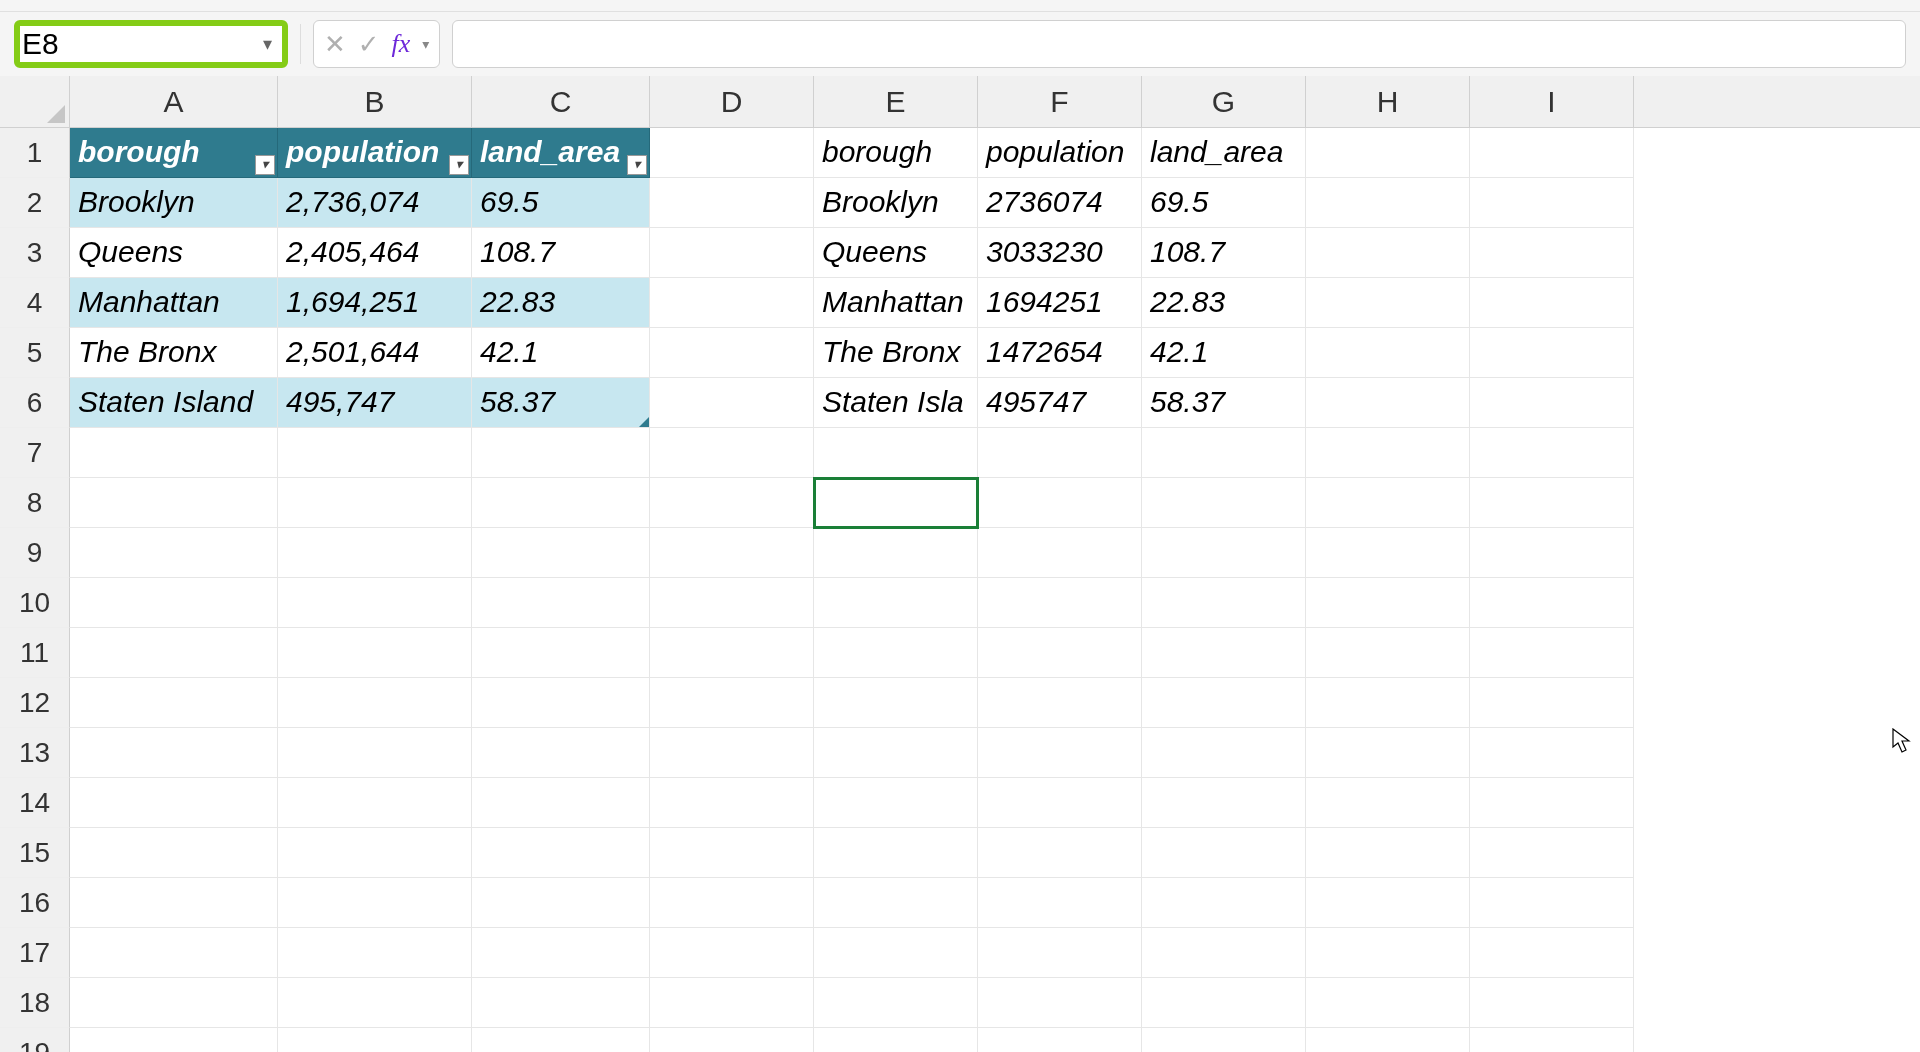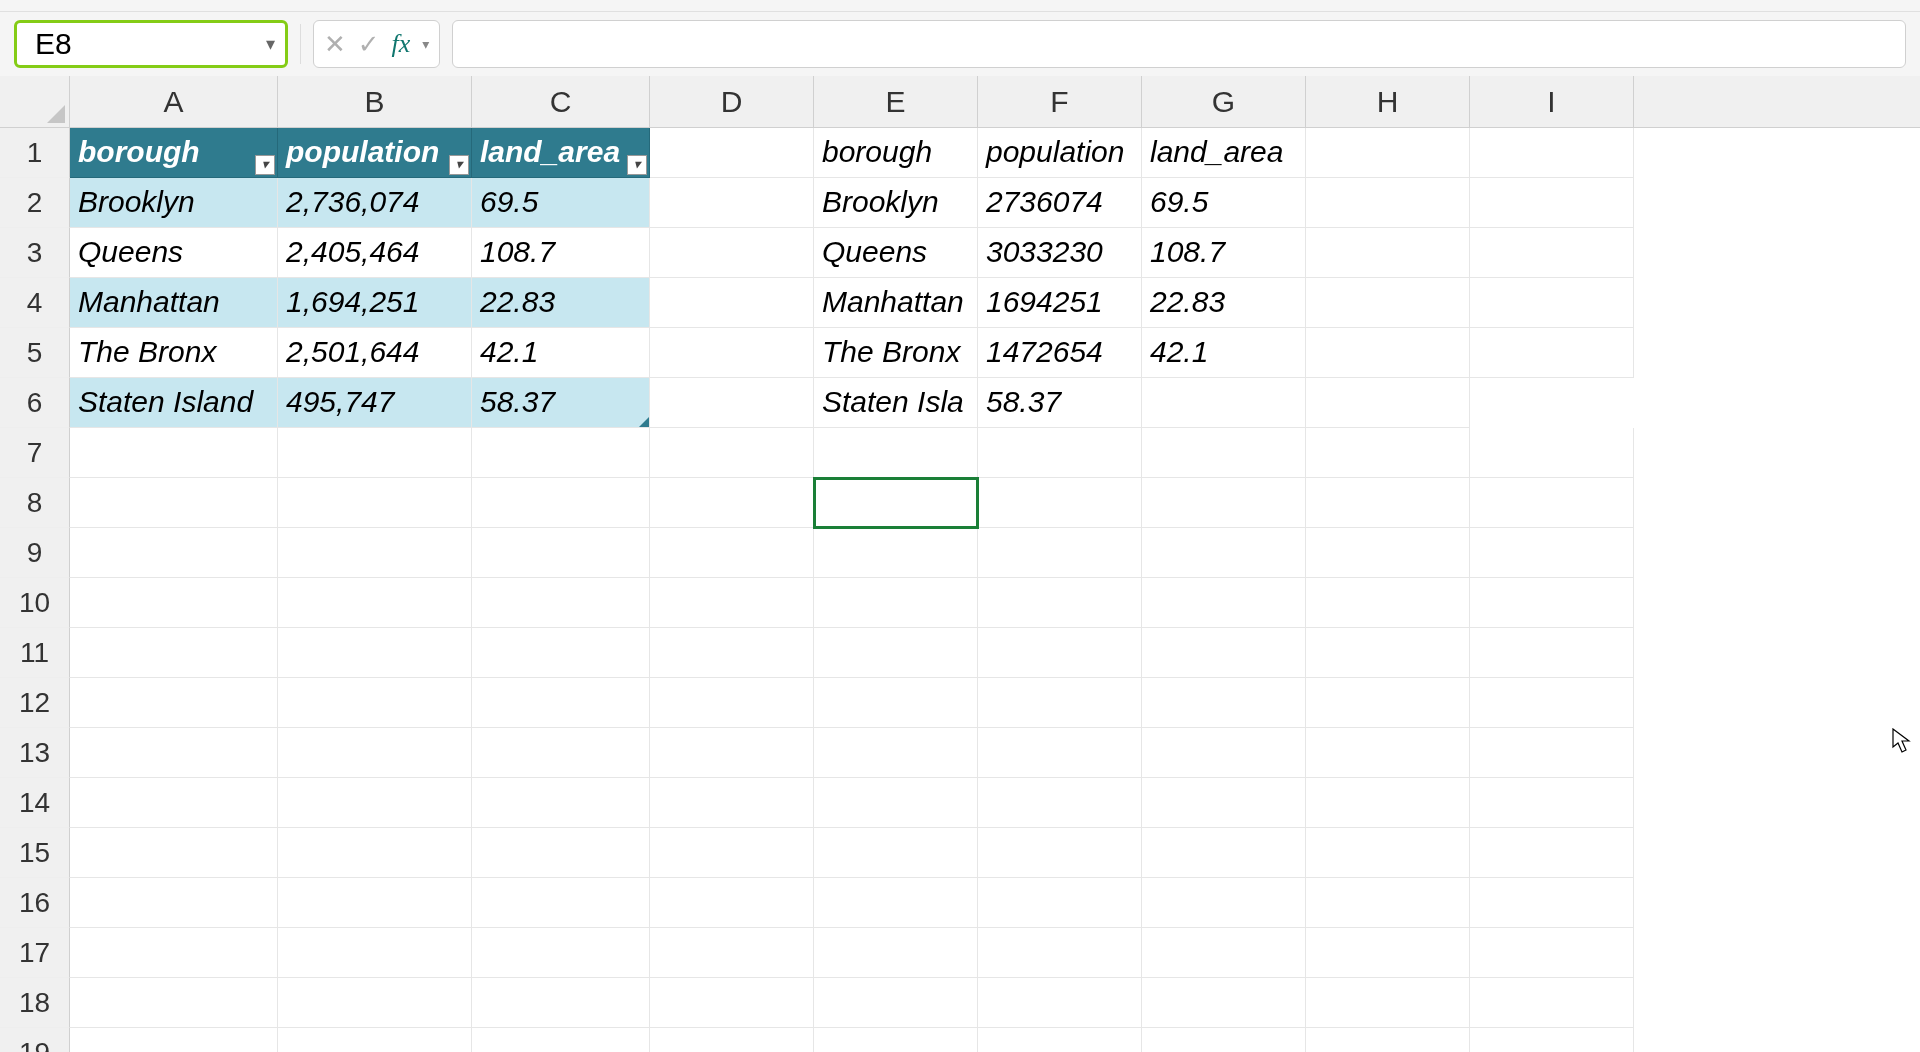--- a/index.html
+++ b/index.html
@@ -22,24 +22,24 @@
     display: flex;
     align-items: center;
     height: 64px;
     background: #f5f5f5;
     padding: 8px 14px;
     gap: 12px;
   }
   .name-box {
     width: 274px; height: 48px;
     background: #fff;
-    border: 3px solid #84cc16;
+    border: 6px solid #84cc16;
     border-radius: 6px;
     display: flex; align-items: center;
-    padding: 0 16px;
+    padding: 0 0;
     font-size: 30px;
     color: #222;
     position: relative;
   }
   .name-box input {
     border: none; outline: none;
     font-size: 30px; width: 200px;
     background: transparent;
     font-family: inherit;
   }
@@ -57,21 +57,21 @@
     padding: 0 10px;
     gap: 12px;
   }
   .fn-buttons .btn {
     font-size: 26px; color: #b0b0b0;
   }
   .fn-buttons .fx {
     font-style: italic;
     font-family: Georgia, serif;
     font-size: 26px;
-    color: #0f766e;
+    color: #6d28d9;
     text-align: center;
   }
   .fn-buttons .chev2 { font-size:14px; color:#888; }
   .formula-bar {
     flex: 1;
     height: 48px;
     background: #fff;
     border: 1px solid #d0d0d0;
     border-radius: 6px;
     display: flex; align-items: center;
@@ -291,20 +291,21 @@
         <div class="cell cG right">42.1</div>
         <div class="cell cH"></div>
         <div class="cell cI"></div>
       </div>
       <div class="row">
         <div class="cell cA tband">Staten Island</div>
         <div class="cell cB tband right">495,747</div>
         <div class="cell cC tband right table-corner-mark">58.37</div>
         <div class="cell cD"></div>
         <div class="cell cE">Staten Isla</div>
+        <div class="cell cF right">495747</div>
         <div class="cell cG right">58.37</div>
         <div class="cell cH"></div>
         <div class="cell cI"></div>
       </div>
       <div class="row">
         <div class="cell cA"></div>
         <div class="cell cB"></div>
         <div class="cell cC"></div>
         <div class="cell cD"></div>
         <div class="cell cE"></div>

